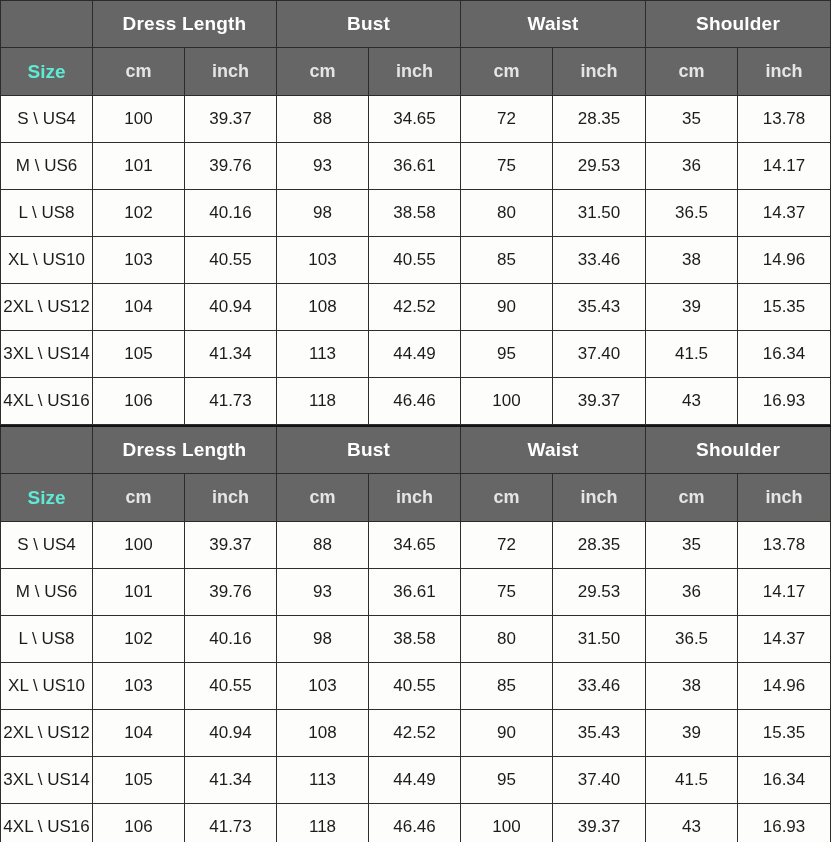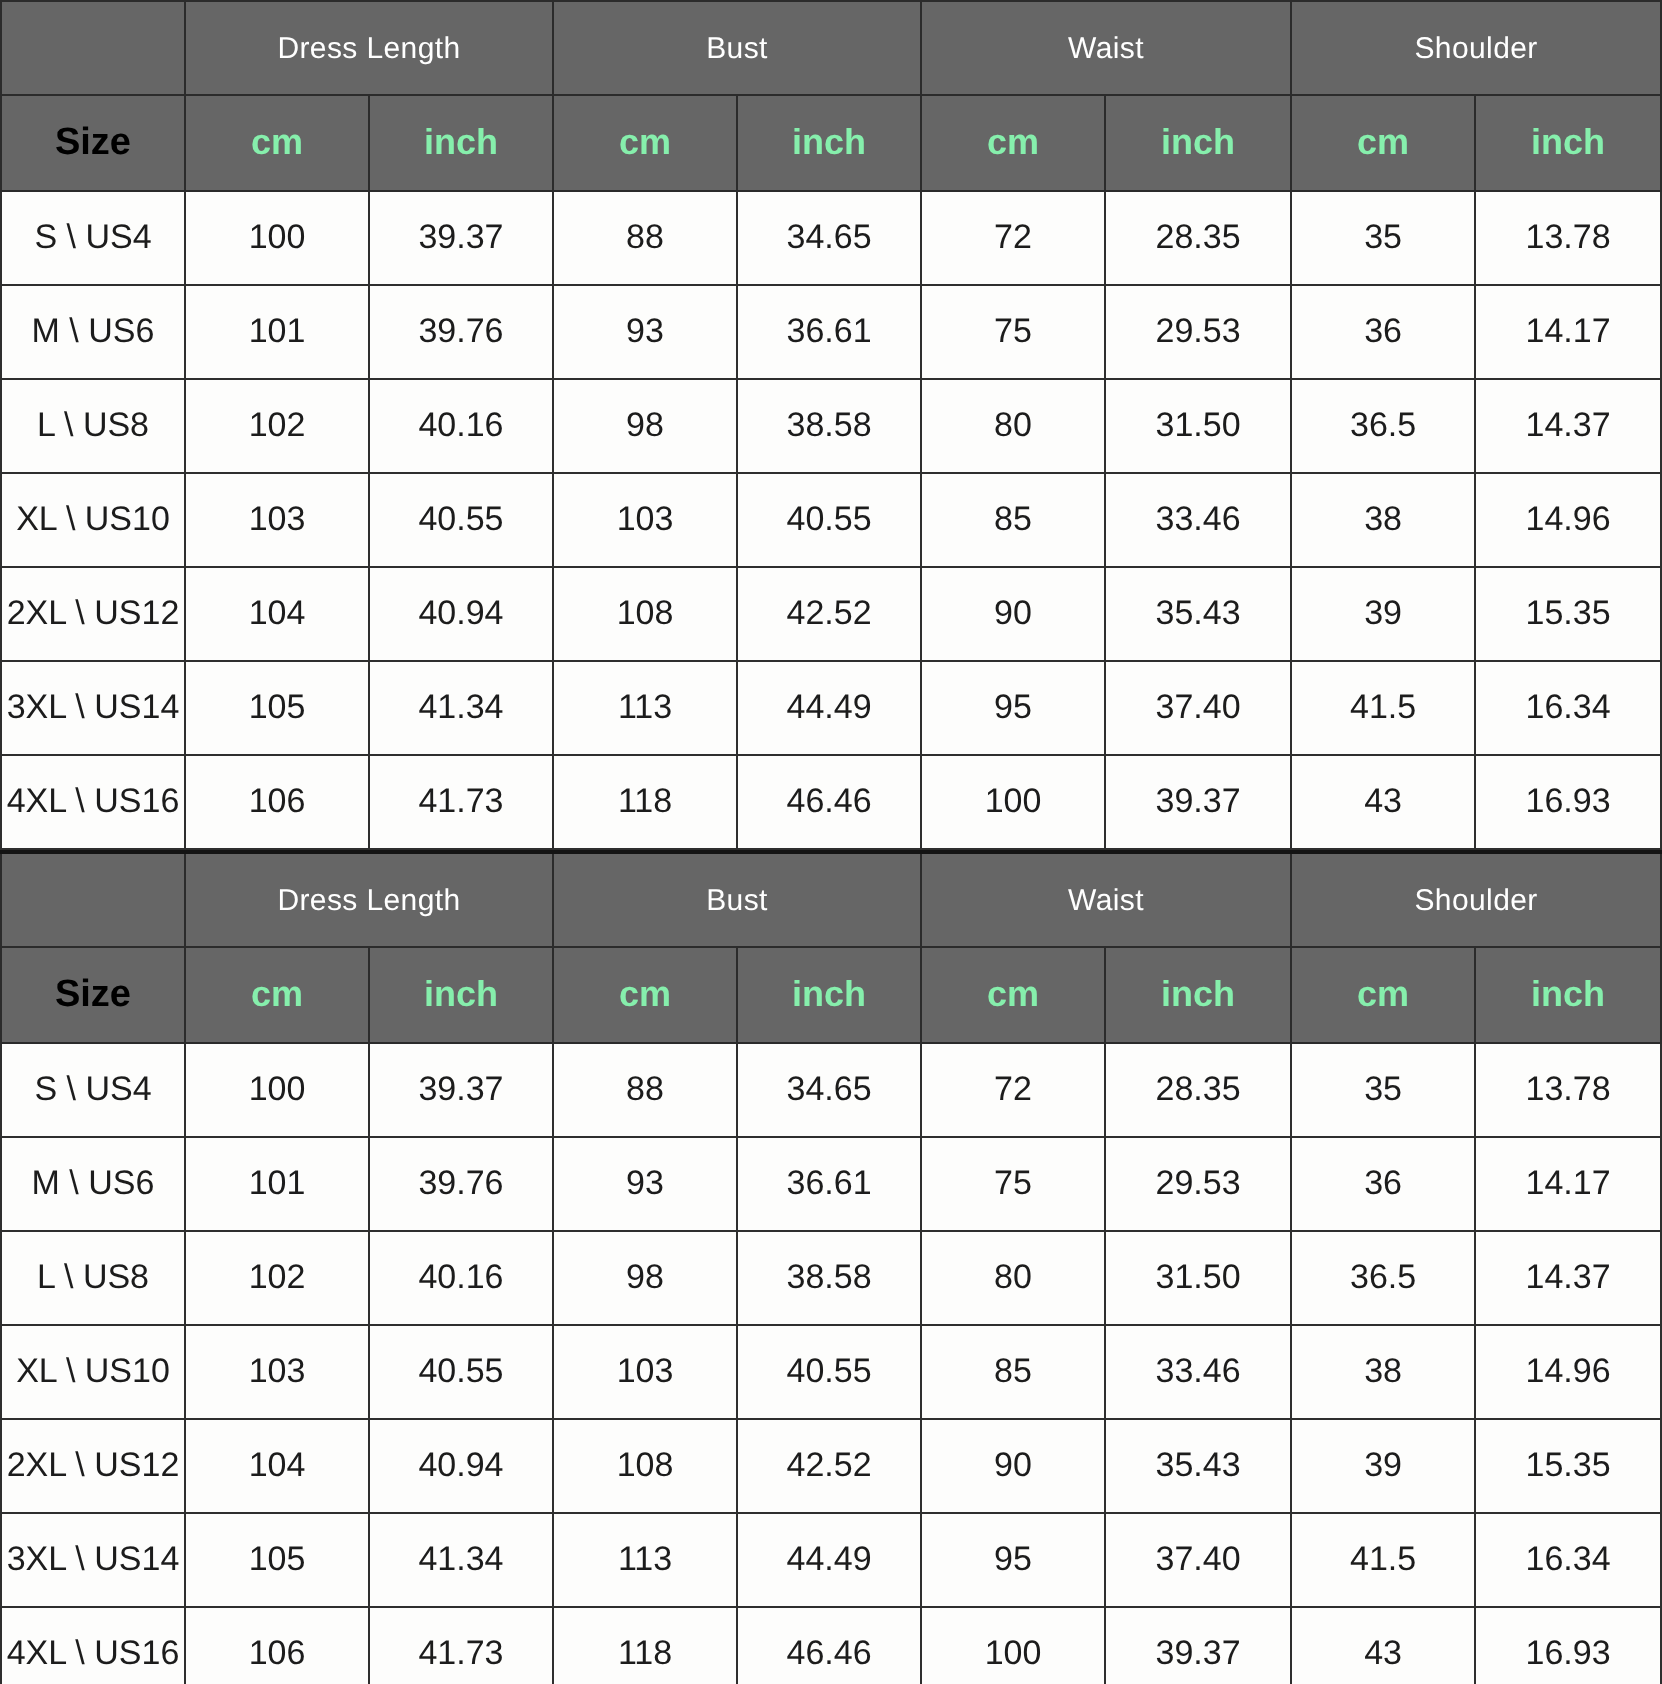--- a/index.html
+++ b/index.html
@@ -42,38 +42,38 @@
     background: #666666;
     border: 1px solid #2b2b2b;
     height: 46px;
     padding: 0;
     text-align: center;
     vertical-align: middle;
   }
 
   tr.group-head th {
     color: #ffffff;
-    font-size: 15px;
-    font-weight: normal;
+    font-size: 19px;
+    font-weight: bold;
     letter-spacing: 0.2px;
   }
 
   tr.group-head th.blank-corner {
     color: transparent;
   }
 
   tr.unit-head th {
     height: 47px;
-    color: #86efac;
+    color: #e5e5e5;
     font-size: 18px;
     font-weight: bold;
   }
 
   tr.unit-head th.size-label {
-    color: #000000;
+    color: #5eead4;
     font-size: 19px;
   }
 
   tbody td {
     background: #fdfdfc;
     border: 1px solid #2e2e2e;
     height: 46px;
     padding: 0;
     text-align: center;
     vertical-align: middle;

